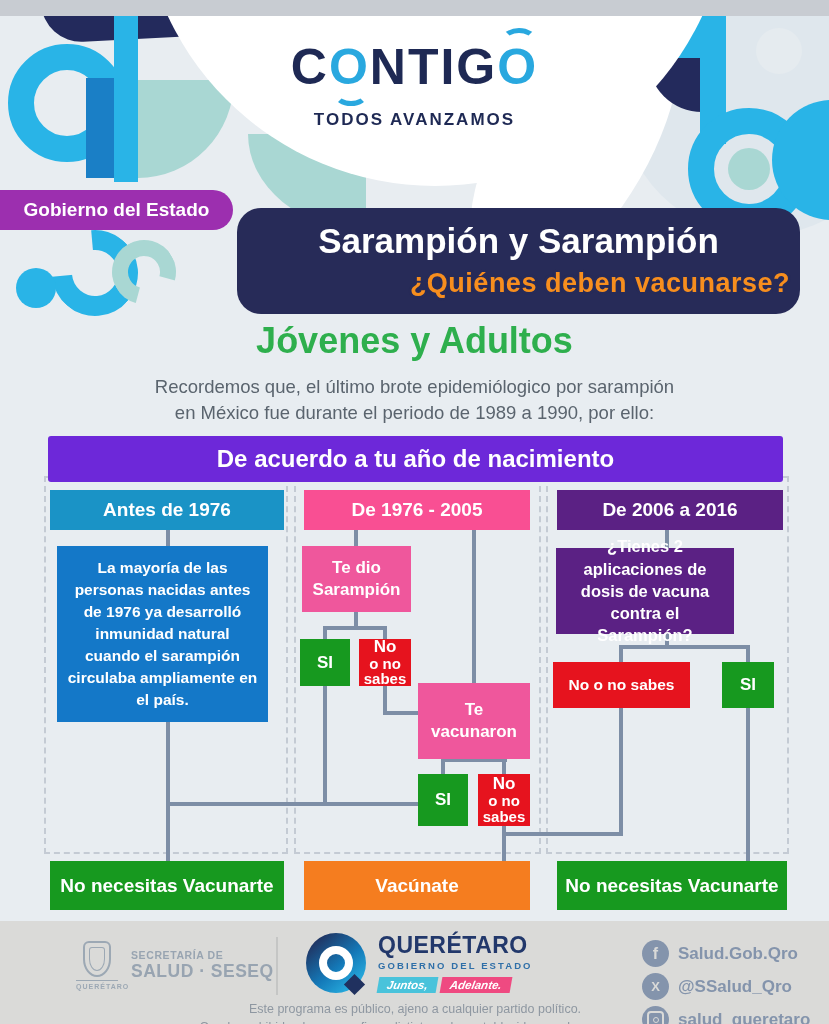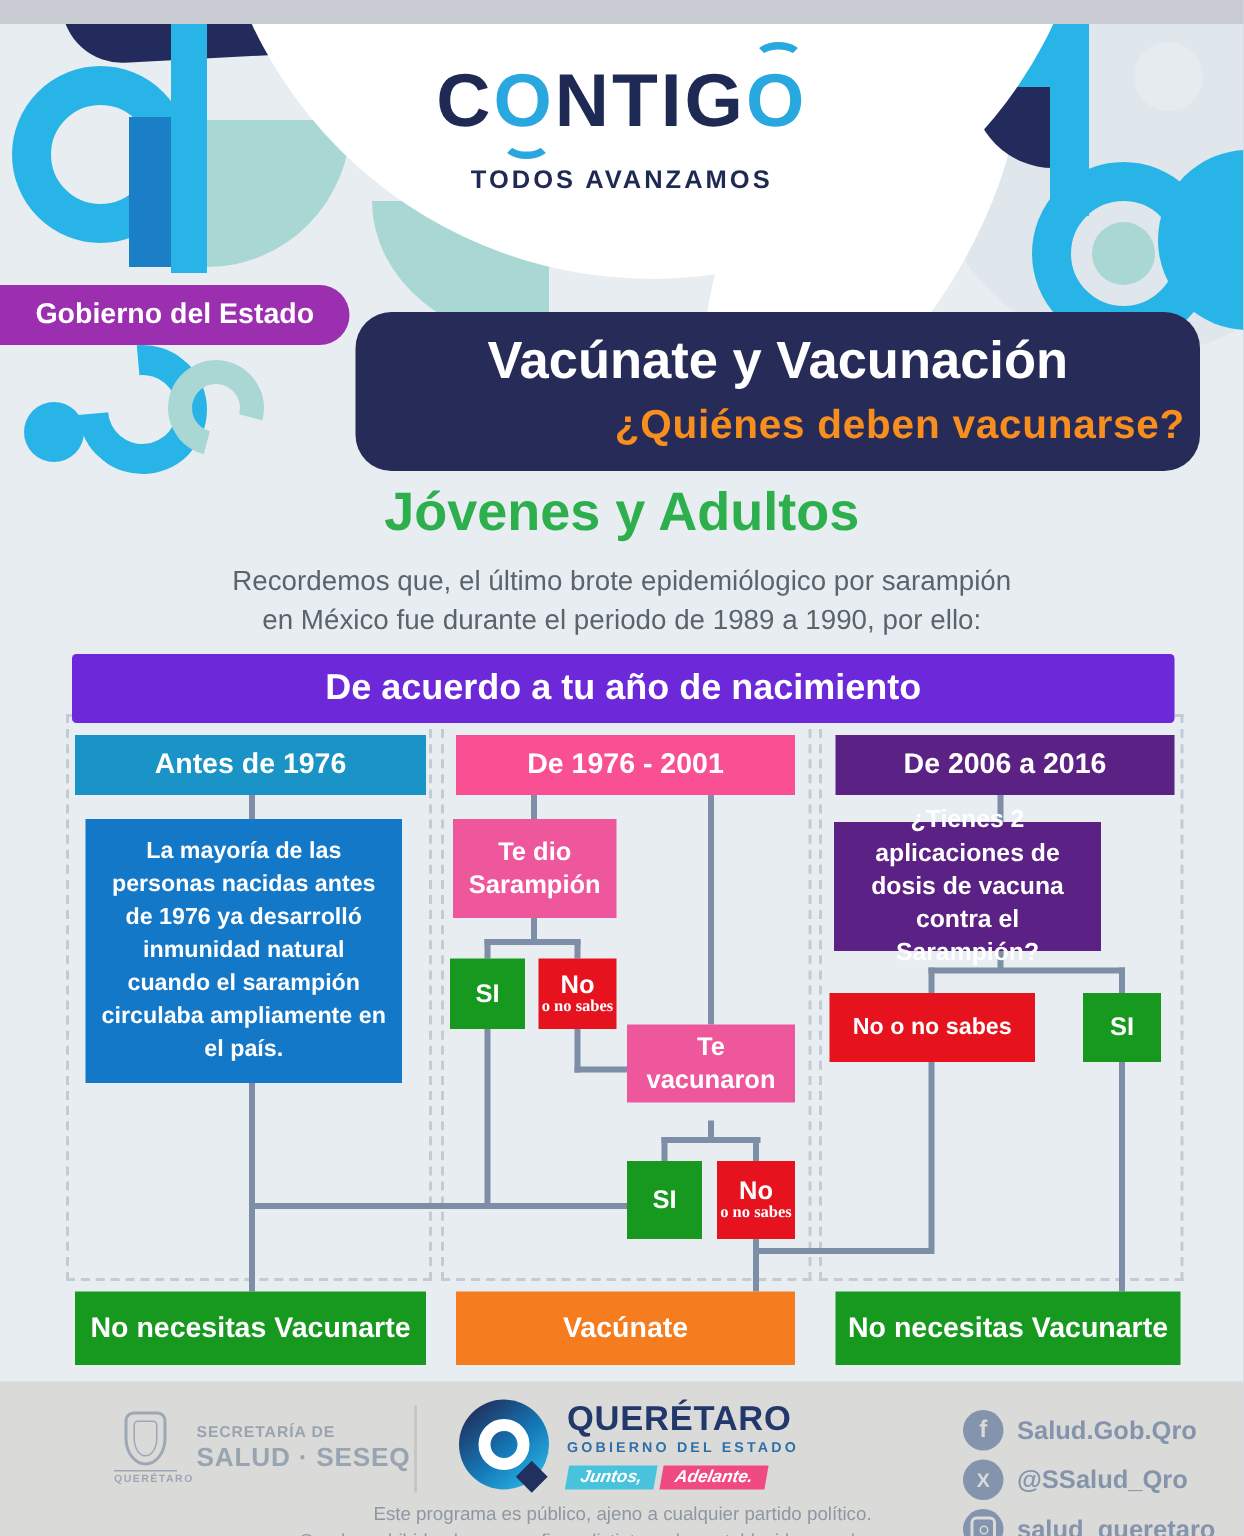--- a/index.html
+++ b/index.html
@@ -47,21 +47,21 @@
       text-align:center;color:#fff;font-weight:bold;z-index:5;}
   .teal{background:#1A93C6}.blue{background:#1478C8}.pinkh{background:#F94F93}
   .pink{background:#EF579C}.purp{background:#5B2184}.grn{background:#17991F}
   .red{background:#E6131E}.org{background:#F57D1F}
   .hsize{font-size:19px;}
   .info-text{font-size:15.5px;font-weight:600;line-height:1.42;padding:0 9px;}
   .qsize{font-size:17px;line-height:1.3;}
   .q3size{font-size:16.5px;line-height:1.35;padding:0 10px;}
   .sisize{font-size:17px;}
   .no-main{font-size:17px;line-height:1.05;}
-  .no-sub{font-size:11px;line-height:1.05;font-family:Liberation Serif, serif;}
+  .no-sub{font-size:15px;line-height:1.05;}
   .no3size{font-size:15.5px;}
   .rsize{font-size:19px;}
   
   .footer{position:absolute;left:0;top:905px;width:829px;height:119px;background:#DADAD8;z-index:6;}
   .footer-strip{position:absolute;left:0;top:1009px;width:829px;height:15px;background:#E9EBEA;z-index:7;}
   .crest-wrap{position:absolute;left:76px;top:20px;display:flex;align-items:center;gap:13px;}
   .crest{width:42px;text-align:center;color:#9CA8B4;}
   .crest-shield{width:28px;height:36px;border:2px solid #9CA8B4;border-radius:6px 6px 50% 50%;
       margin:0 auto;position:relative;box-sizing:border-box;}
   .crest-shield::after{content:"";position:absolute;inset:4px;border:1px solid #9CA8B4;
@@ -123,21 +123,21 @@
 
   <div class="white-blob"></div>
 
   <div class="logo-area">
     <div class="logo-line"><span>C</span><span class="logo-o first">O</span><span>NTIG</span><span class="logo-o last">O</span></div>
     <div class="tagline">TODOS AVANZAMOS</div>
   </div>
 
   <div class="gob-banner">Gobierno del Estado</div>
   <div class="title-banner">
-    <div class="title-text">Vacúnate y Vacunación</div>
+    <div class="title-text">Sarampión y Sarampión</div>
   </div>
   <div class="subtitle">¿Quiénes deben vacunarse?</div>
 
   <div class="heading-green">Jóvenes y Adultos</div>
   <div class="intro-par">
     <span style="display:block">Recordemos que, el último brote epidemiólogico por sarampión</span>
     <span style="display:block">en México fue durante el periodo de 1989 a 1990, por ello:</span>
   </div>
 
   <div class="flow-banner">De acuerdo a tu año de nacimiento</div>
@@ -166,34 +166,34 @@
   <div class="cn" style="left:665px;top:514px;width:4px;height:18px;"></div>
   <div class="cn" style="left:665px;top:618px;width:4px;height:14px;"></div>
   <div class="cn" style="left:619px;top:629px;width:131px;height:4px;"></div>
   <div class="cn" style="left:619px;top:629px;width:4px;height:17px;"></div>
   <div class="cn" style="left:746px;top:629px;width:4px;height:17px;"></div>
   <div class="cn" style="left:619px;top:692px;width:4px;height:128px;"></div>
   <div class="cn" style="left:504px;top:816px;width:117px;height:4px;"></div>
   <div class="cn" style="left:746px;top:692px;width:4px;height:153px;"></div>
 
   <div class="fb teal hsize" style="left:50px;top:474px;width:234px;height:40px;">Antes de 1976</div>
-  <div class="fb pinkh hsize" style="left:304px;top:474px;width:226px;height:40px;">De 1976 - 2001</div>
+  <div class="fb pinkh hsize" style="left:304px;top:474px;width:226px;height:40px;">De 1976 - 2005</div>
   <div class="fb purp hsize" style="left:557px;top:474px;width:226px;height:40px;">De 2006 a 2016</div>
 
   <div class="fb blue" style="left:57px;top:530px;width:211px;height:176px;">
     <span class="info-text">La mayoría de las personas nacidas antes de 1976 ya desarrolló inmunidad natural cuando el sarampión circulaba ampliamente en el país.</span>
   </div>
 
   <div class="fb pink qsize" style="left:302px;top:530px;width:109px;height:66px;padding:15px 4px;box-sizing:border-box;">Te dio Sarampión</div>
   <div class="fb grn sisize" style="left:300px;top:623px;width:50px;height:47px;">SI</div>
   <div class="fb red" style="left:359px;top:623px;width:52px;height:47px;">
     <span class="no-main">No</span>
     <span class="no-sub">o no sabes</span>
   </div>
-  <div class="fb pink qsize" style="left:418px;top:667px;width:112px;height:52px;padding:0 6px;box-sizing:border-box;">Te vacunaron</div>
+  <div class="fb pink qsize" style="left:418px;top:667px;width:112px;height:76px;padding:0 6px;box-sizing:border-box;">Te vacunaron</div>
   <div class="fb grn sisize" style="left:418px;top:758px;width:50px;height:52px;">SI</div>
   <div class="fb red" style="left:478px;top:758px;width:52px;height:52px;">
     <span class="no-main">No</span>
     <span class="no-sub">o no sabes</span>
   </div>
 
   <div class="fb purp" style="left:556px;top:532px;width:178px;height:86px;">
     <span class="q3size">¿Tienes 2 aplicaciones de dosis de vacuna contra el Sarampión?</span>
   </div>
   <div class="fb red no3size" style="left:553px;top:646px;width:137px;height:46px;">No o no sabes</div>

